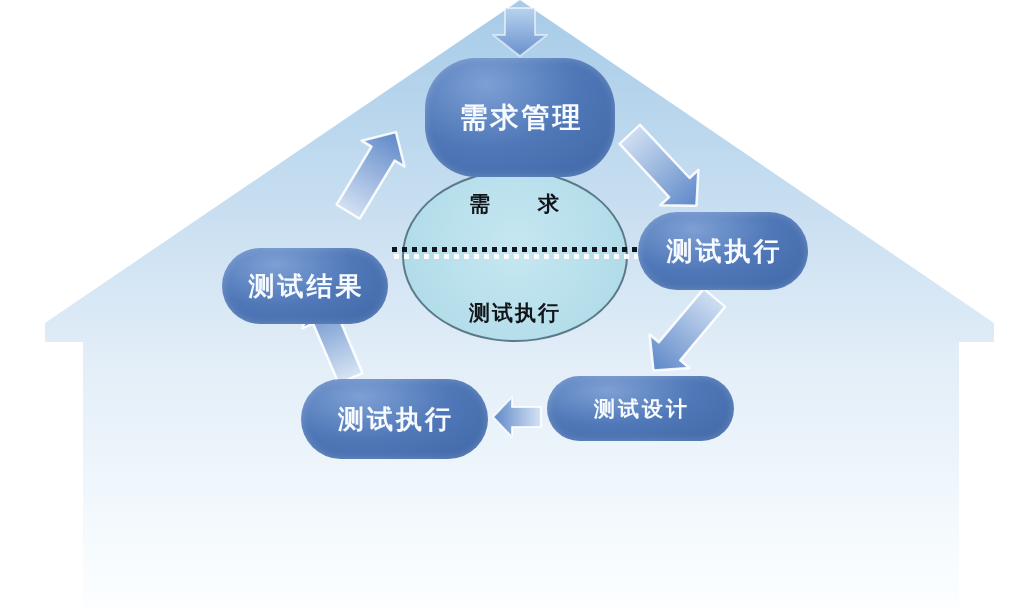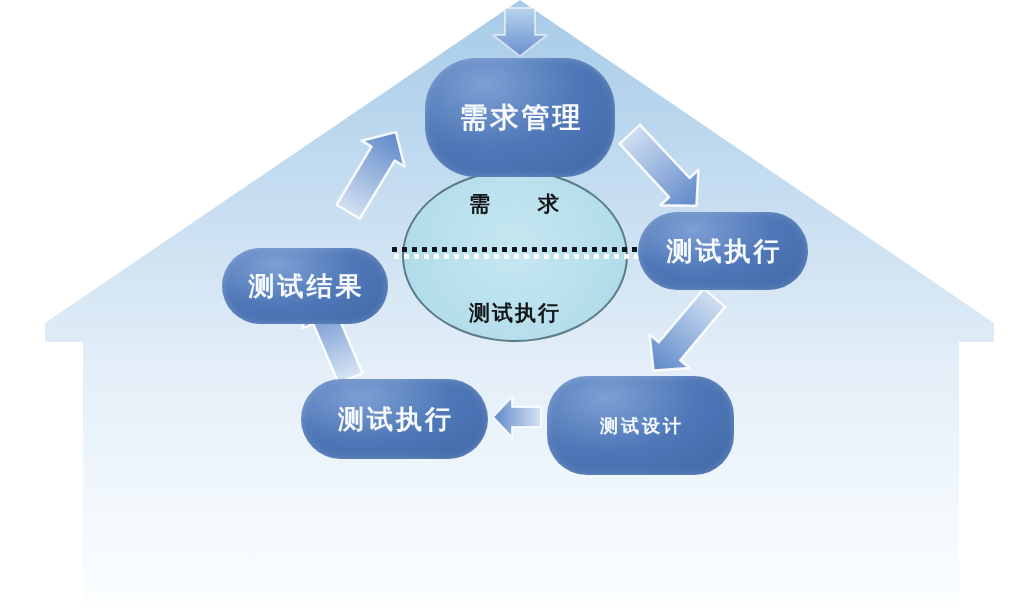--- a/index.html
+++ b/index.html
@@ -35,21 +35,21 @@
   
   .node{
     position:absolute;display:flex;align-items:center;justify-content:center;
     color:#f7faff;font-weight:bold;letter-spacing:3px;z-index:3;
     background:radial-gradient(ellipse at 32% 22%, #7da0d4 0%, #5078b8 48%, #3f67a6 100%);
     box-shadow:inset 0 0 8px rgba(255,255,255,.22);
     text-indent:3px;
   }
   .node-req {left:425px;top:58px; width:190px;height:119px;border-radius:51px;font-size:28px;}
   .node-plan{left:638px;top:212px;width:170px;height:78px; border-radius:39px;font-size:26px;}
-  .node-des {left:547px;top:376px;width:187px;height:99px; border-radius:40px;font-size:18px;}
+  .node-des {left:547px;top:376px;width:187px;height:65px; border-radius:40px;font-size:21px;}
   .node-exe {left:301px;top:379px;width:187px;height:80px; border-radius:40px;font-size:26px;}
   .node-res {left:222px;top:212px;width:166px;height:76px; border-radius:38px;font-size:26px;margin-top:36px;}
   
   .arrow{position:absolute;z-index:3;}
   .arrow svg{display:block;}
   .a-top{left:520px;top:32px; transform:translate(-50%,-50%) rotate(90deg);}
   .a-ne {left:372px;top:172px;transform:translate(-50%,-50%) rotate(-59deg);}
   .a-se {left:663px;top:170px;transform:translate(-50%,-50%) rotate(47deg);}
   .a-sw {left:684px;top:334px;transform:translate(-50%,-50%) rotate(130deg);}
   .a-w  {left:517px;top:417px;transform:translate(-50%,-50%) rotate(180deg);}

